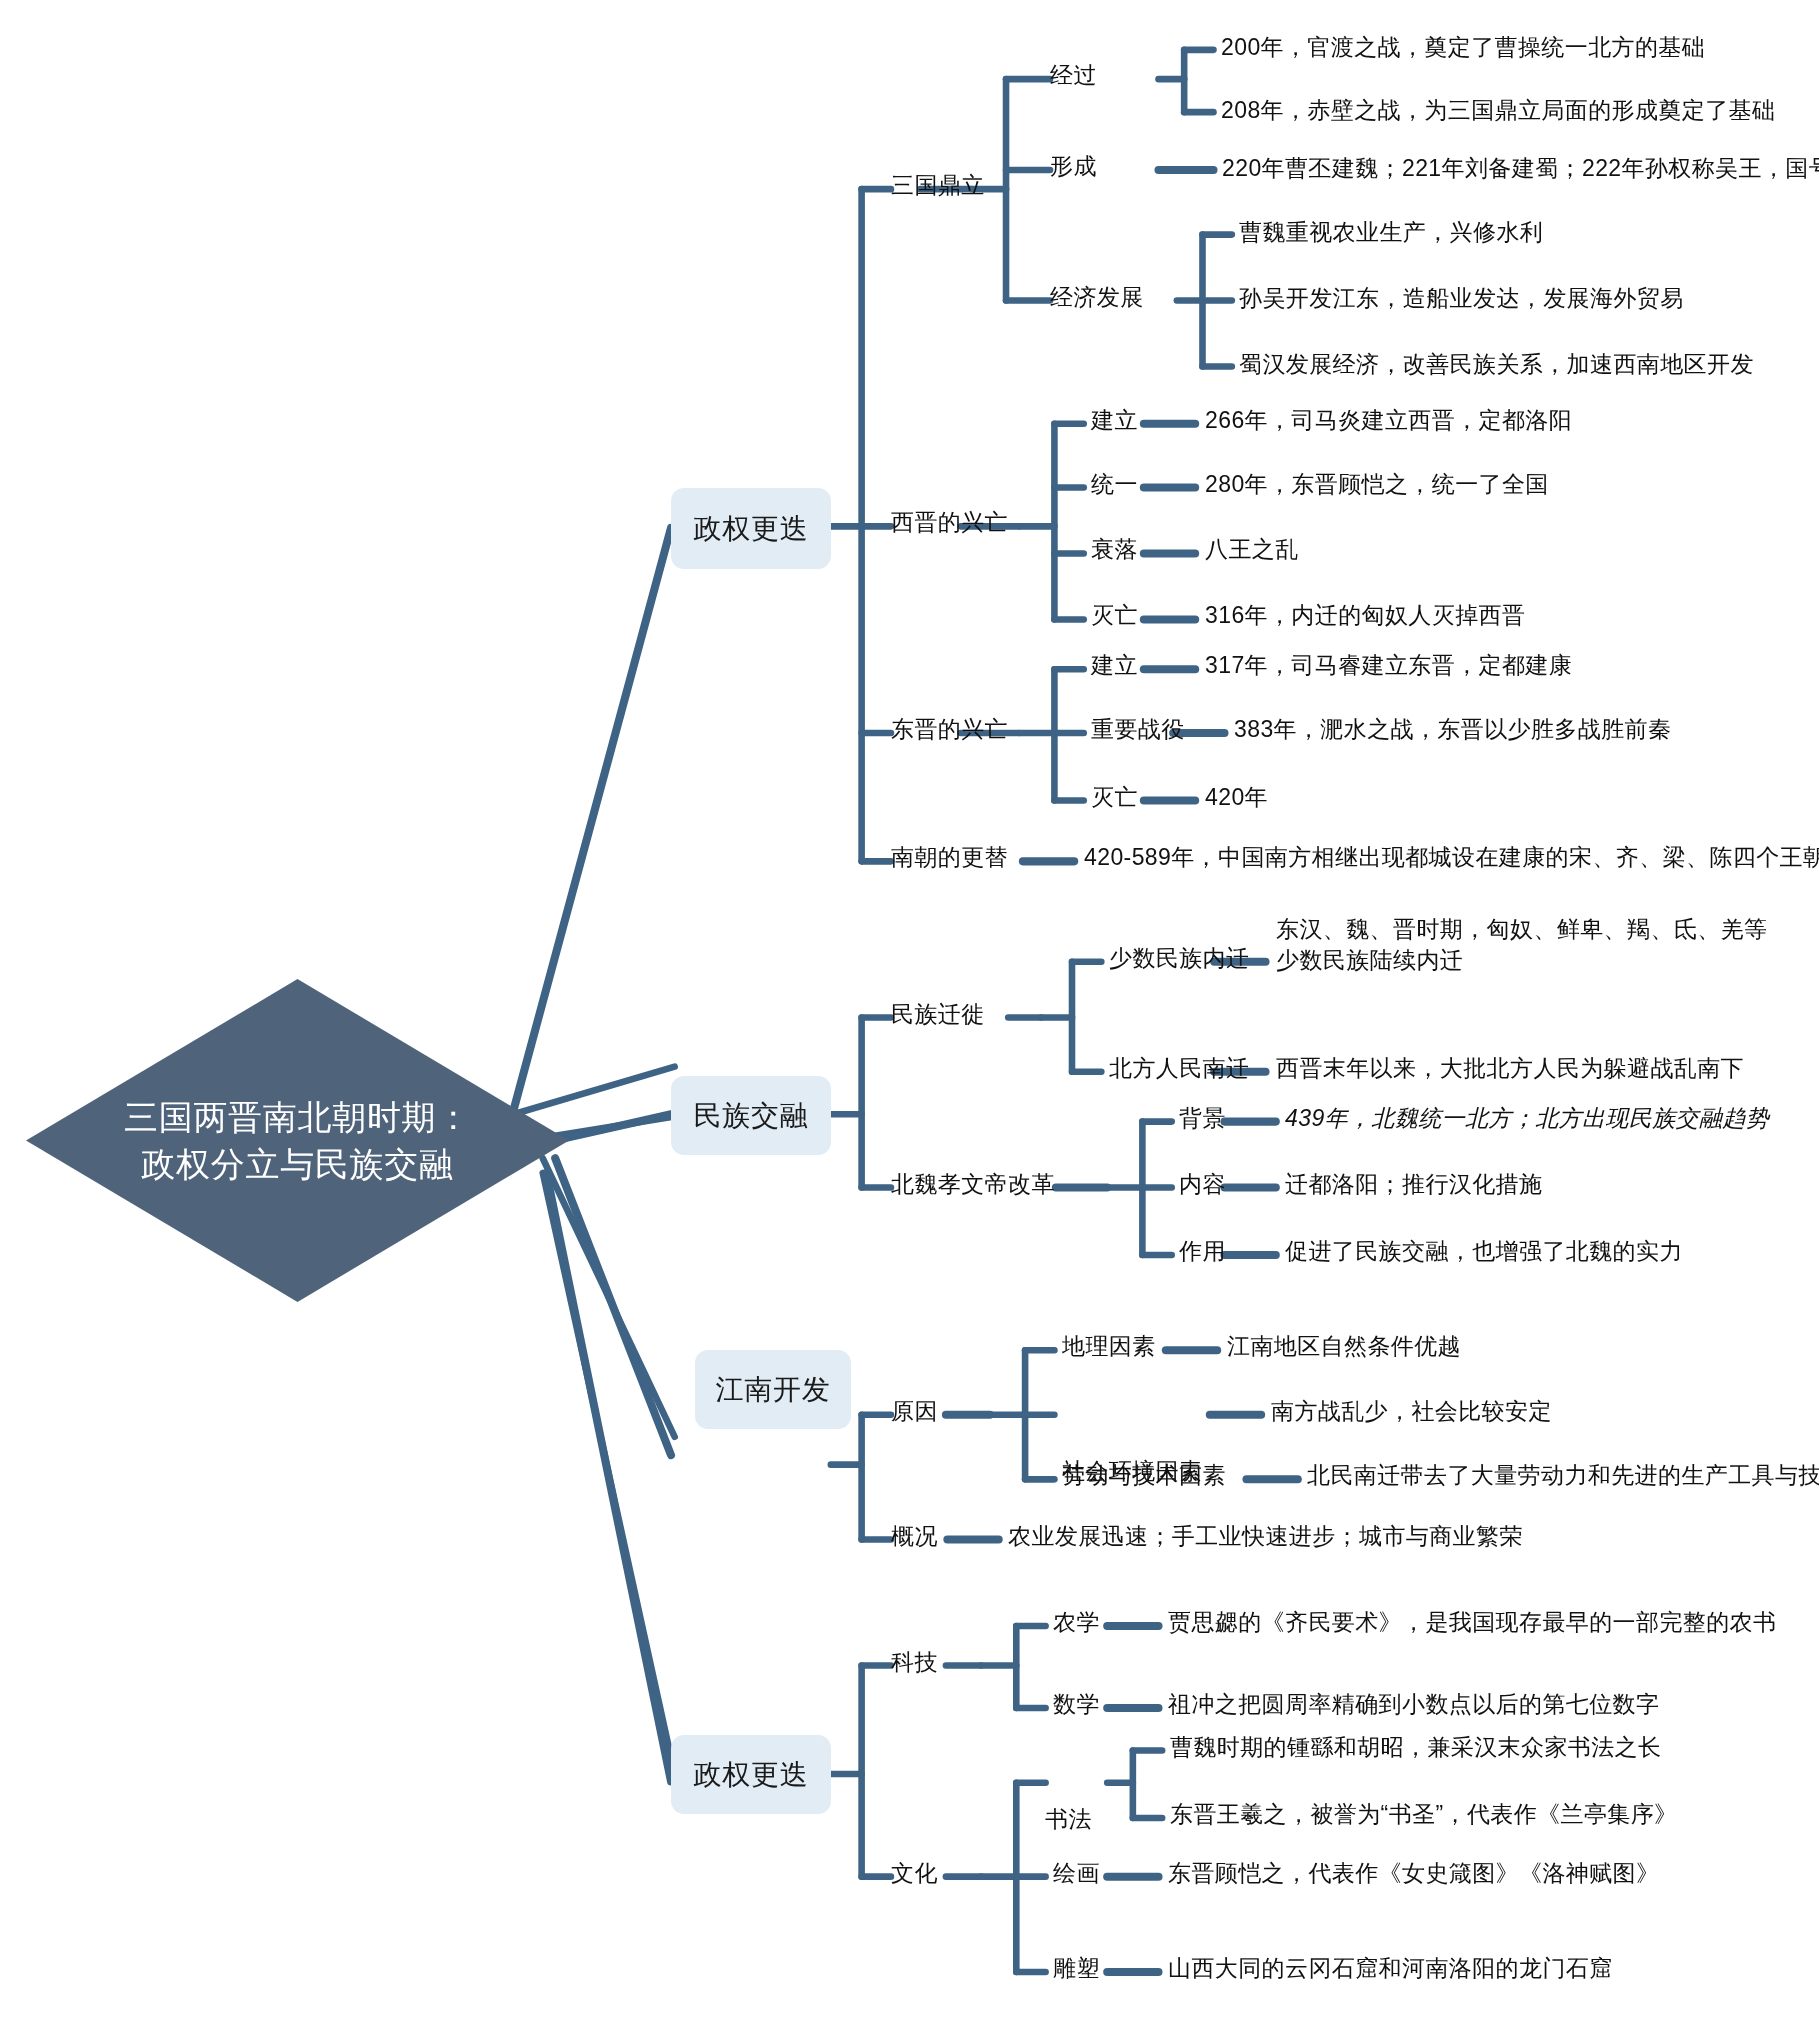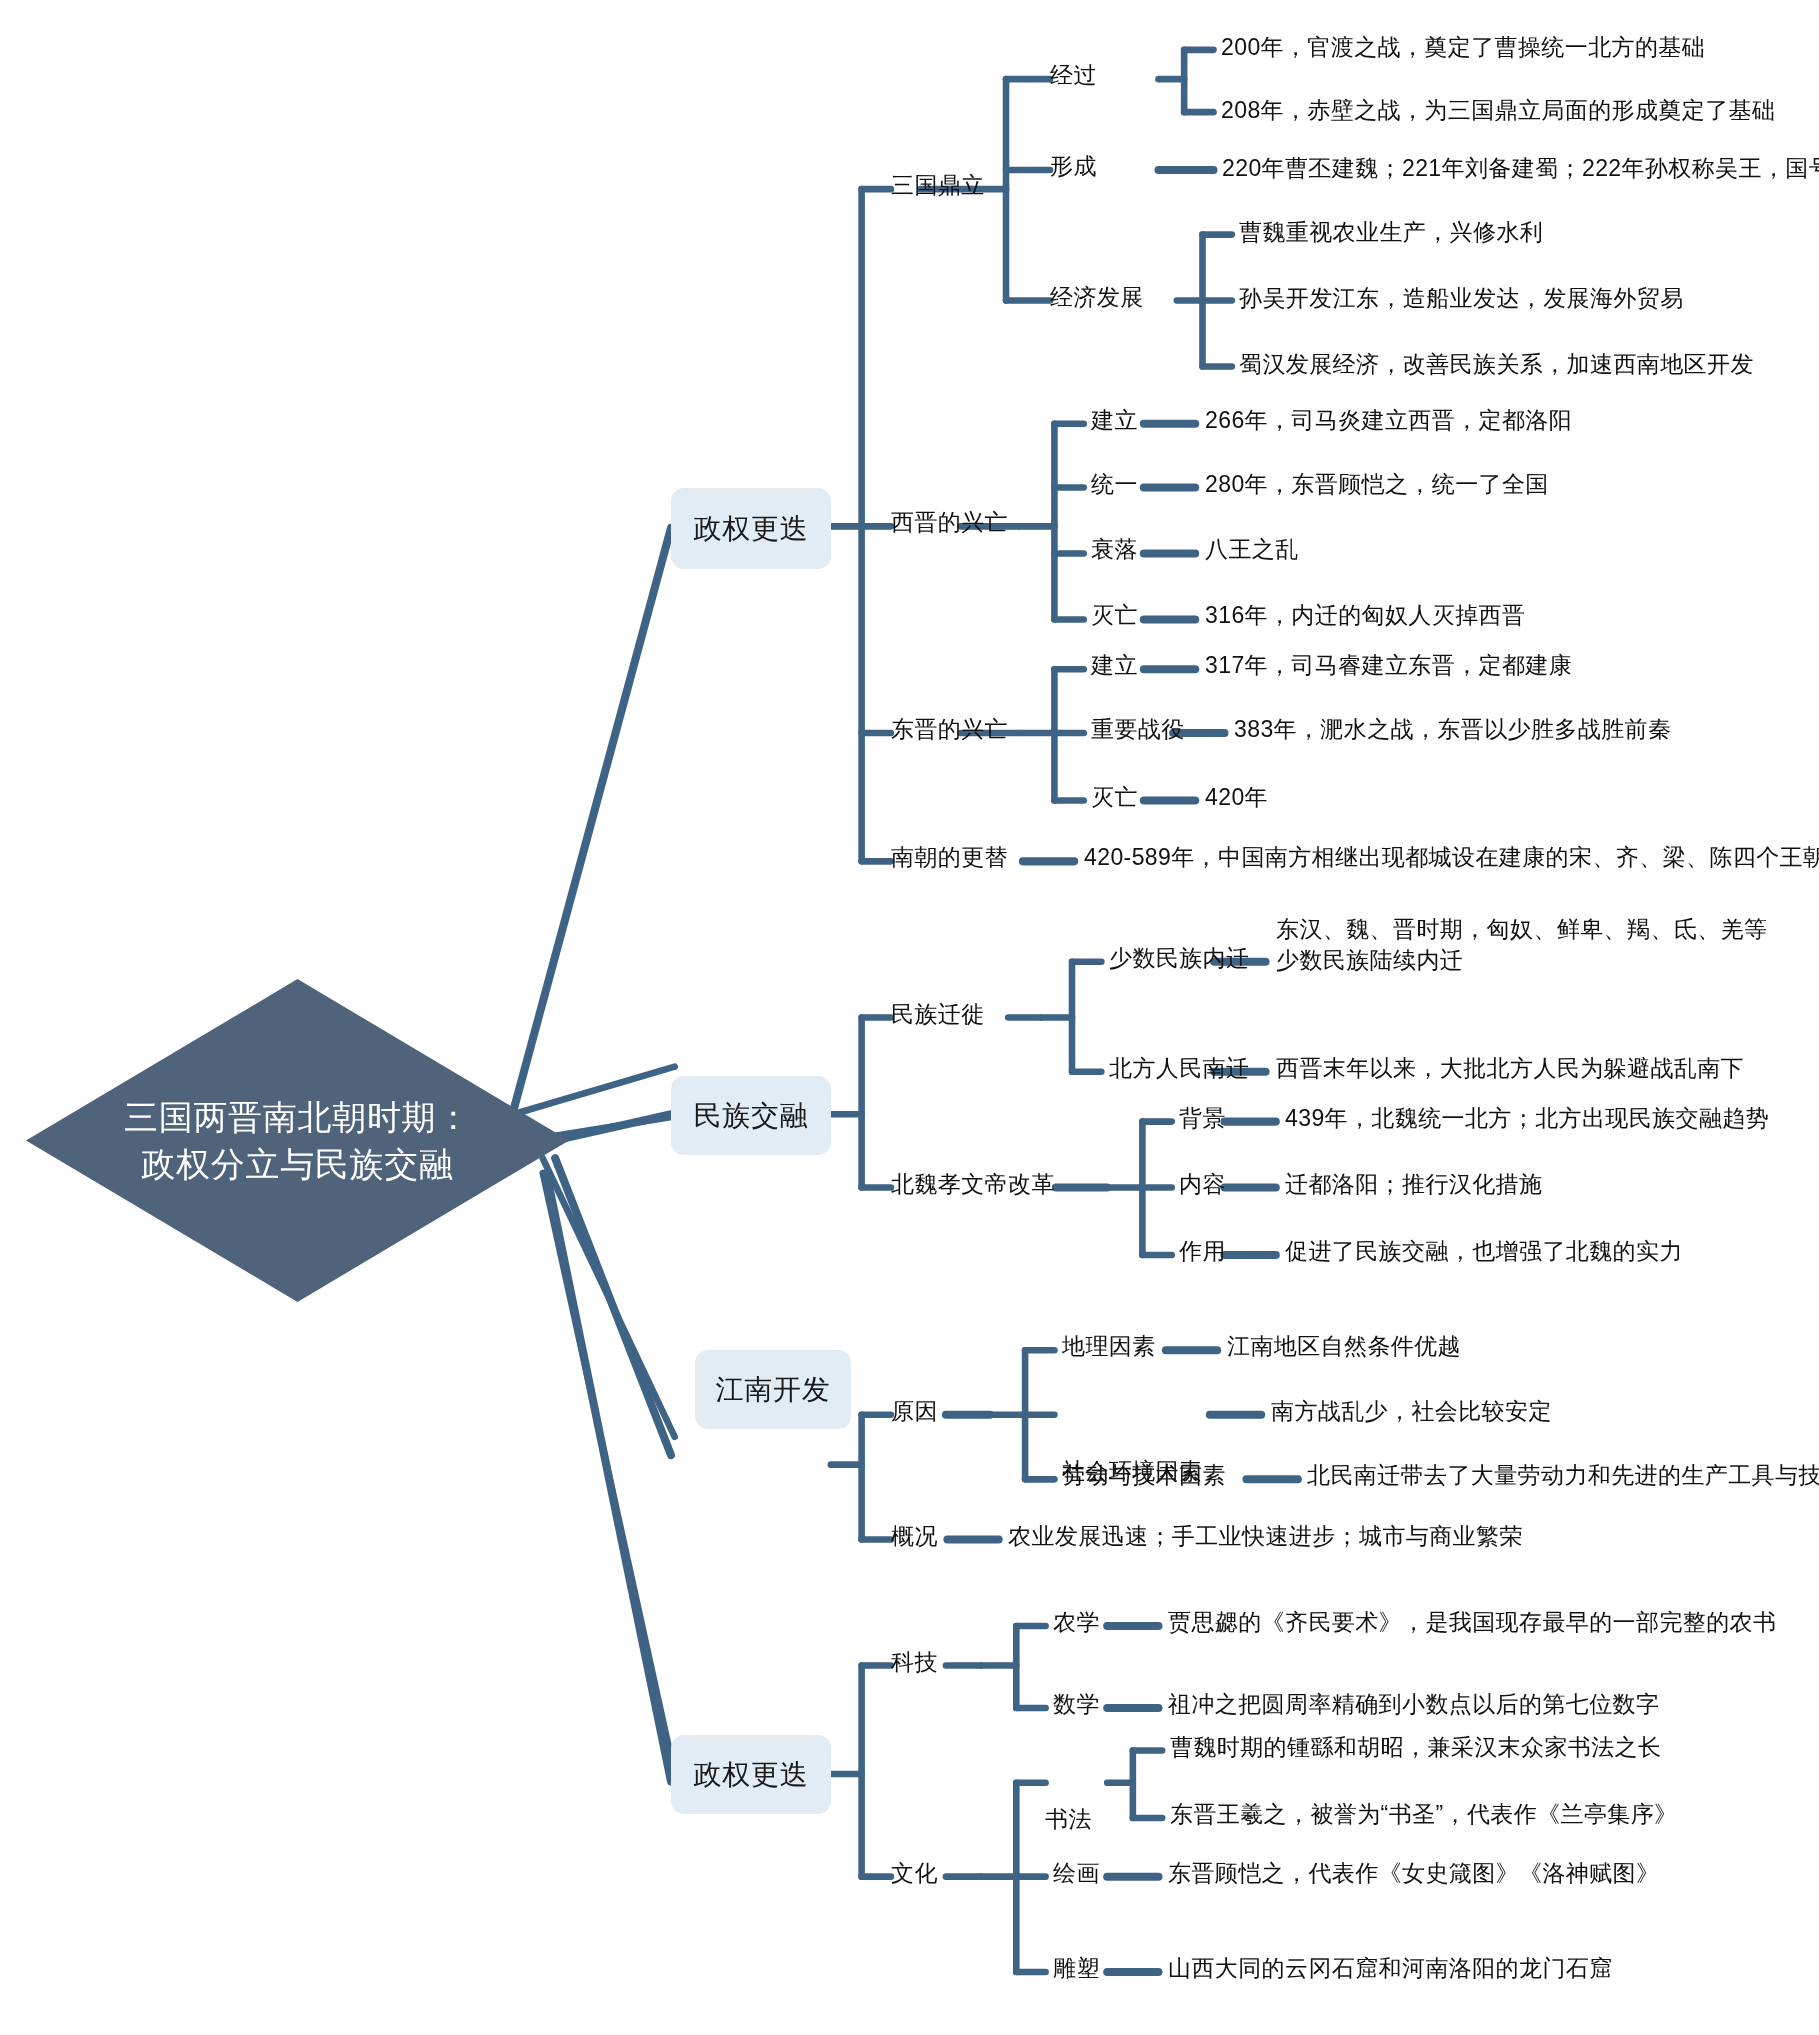--- a/index.html
+++ b/index.html
@@ -316,21 +316,21 @@
   <div class="node leaf" style="left:1276px;top:1053px;">
     <span>西晋末年以来，大批北方人民为躲避战乱南下</span>
   </div>
 
   <div class="node l2" style="left:891px;top:1169px;">
     <span>北魏孝文帝改革</span>
   </div>
   <div class="node l3" style="left:1179px;top:1103px;">
     <span>背景</span>
   </div>
-  <div class="node leaf" style="left:1285px;top:1103px;">
+  <div class="node leaf" style="left:1285px;top:1103px;font-style:italic;">
     <span>439年，北魏统一北方；北方出现民族交融趋势</span>
   </div>
   <div class="node l3" style="left:1179px;top:1169px;">
     <span>内容</span>
   </div>
   <div class="node leaf" style="left:1285px;top:1169px;">
     <span>迁都洛阳；推行汉化措施</span>
   </div>
   <div class="node l3" style="left:1179px;top:1236px;">
     <span>作用</span>

